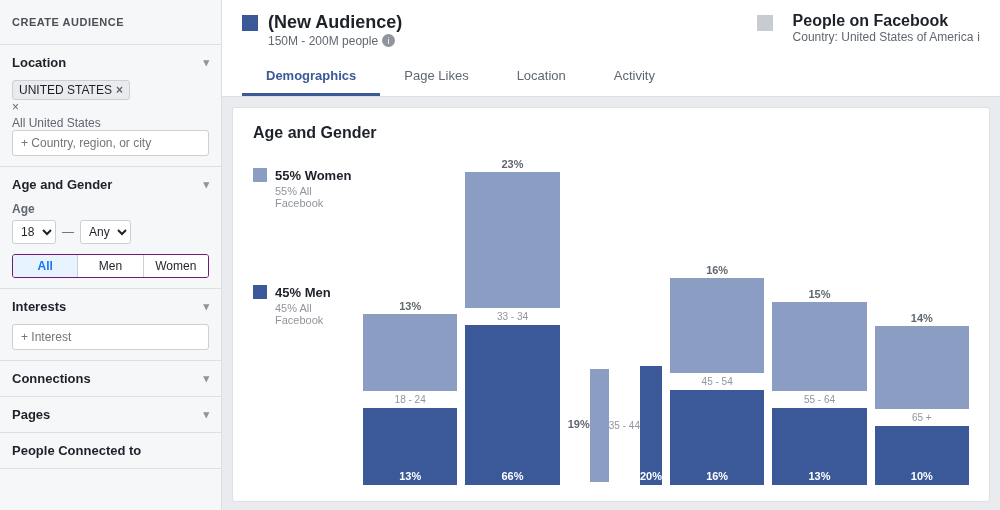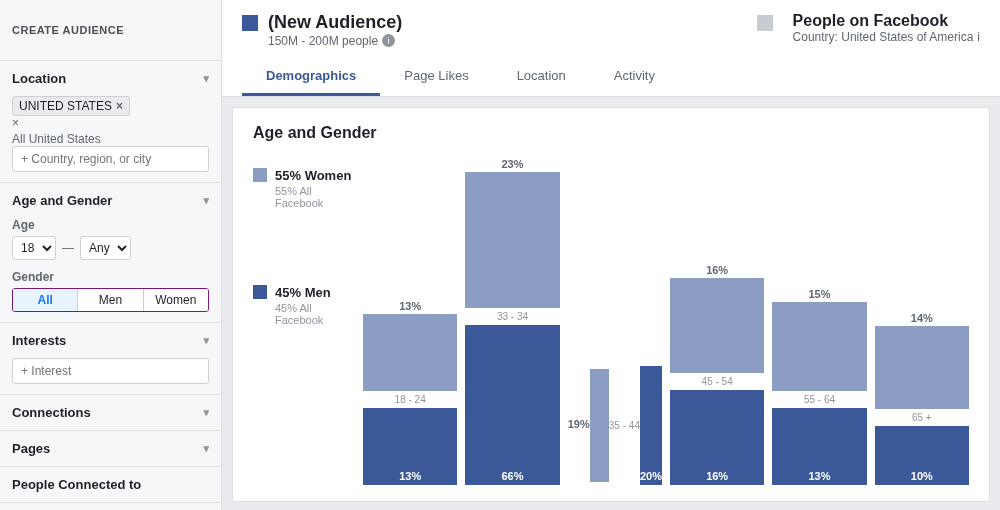--- a/index.html
+++ b/index.html
@@ -9,21 +9,21 @@
     #sidebar {
       width: 222px;
       min-width: 222px;
       background: #f6f7f8;
       border-right: 1px solid #dddfe2;
       display: flex;
       flex-direction: column;
       overflow-y: auto;
     }
     .sidebar-header {
-      padding: 24px 12px;
+      padding: 16px 12px;
       font-size: 11px;
       font-weight: 700;
       color: #4b4f56;
       letter-spacing: 0.5px;
       border-bottom: 1px solid #dddfe2;
     }
     .sidebar-section {
       border-bottom: 1px solid #dddfe2;
     }
     .sidebar-section-header {
@@ -312,21 +312,20 @@
       <div class="age-label">Age</div>
       <div class="age-gender-row">
         <select class="age-select">
           <option>18</option>
         </select>
         <span class="age-dash">—</span>
         <select class="age-select">
           <option>Any</option>
         </select>
       </div>
-      <div class="gender-label">Gender</div>
       <div class="gender-buttons">
         <button class="gender-btn active">All</button>
         <button class="gender-btn">Men</button>
         <button class="gender-btn">Women</button>
       </div>
     </div>
   </div>
 
   <div class="sidebar-section">
     <div class="sidebar-section-header">

